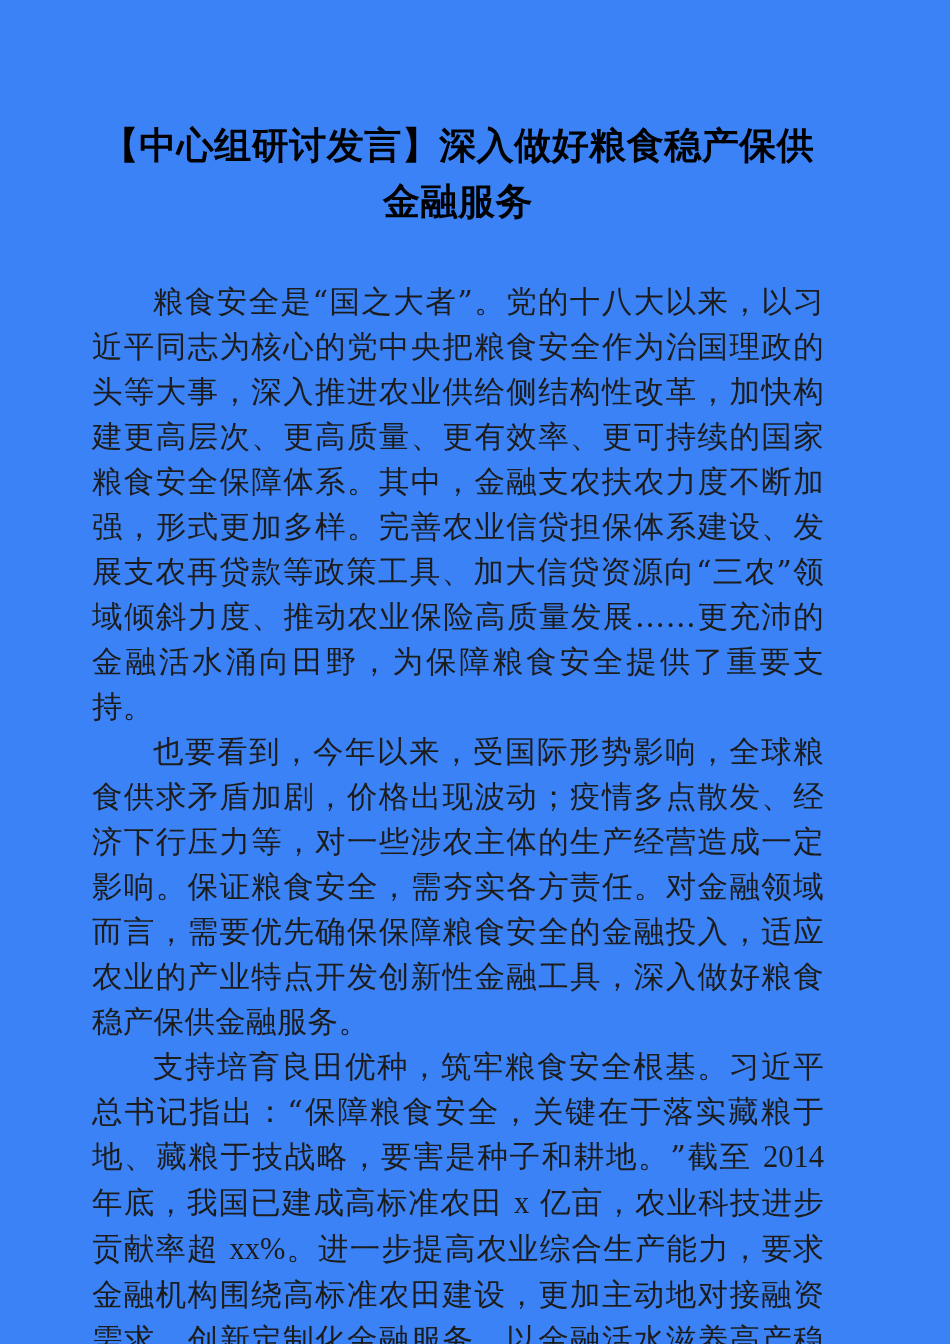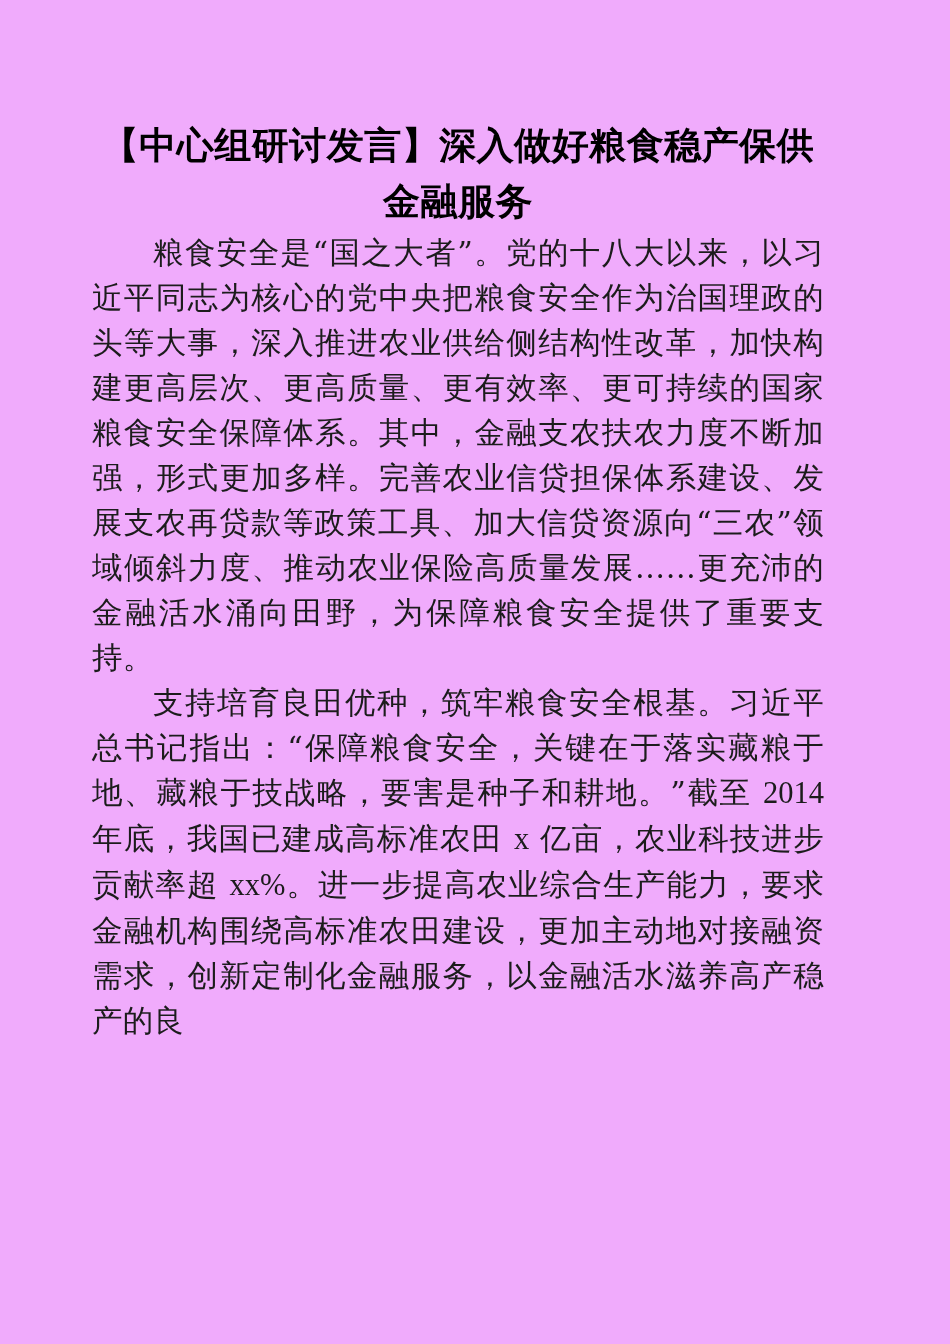--- a/index.html
+++ b/index.html
@@ -4,21 +4,21 @@
 <style>
   html, body {
     margin: 0;
     padding: 0;
     background: #ffffff;
   }
   .page {
     position: relative;
     width: 950px;
     height: 1344px;
-    background: #f0abfc;
+    background: #3b82f6;
     overflow: hidden;
     box-sizing: border-box;
   }
   .doc-body {
     position: absolute;
     left: 92px;
     top: 0;
     width: 732px;
   }
   .doc-title {
@@ -40,35 +40,37 @@
     text-align: justify;
     text-justify: inter-character;
     text-align-last: left;
     margin: 0;
     text-indent: 61px;
     word-break: break-all;
     letter-spacing: 0.3px;
     font-weight: 400;
   }
   .paragraph:first-of-type {
+    margin-top: 49px;
   }
   .latin {
     font-family: "Liberation Serif", "DejaVu Serif", serif;
     letter-spacing: 0;
   }
 </style>
 </head>
 <body>
 
 <div class="page">
   <div class="doc-body">
 
     <h1 class="doc-title">
       <span>【中心组研讨发言】深入做好粮食稳产保供金</span><span>融服务</span>
     </h1>
 
     <p class="paragraph">粮食安全是“国之大者”。党的十八大以来，以习近平同志为核心的党中央把粮食安全作为治国理政的头等大事，深入推进农业供给侧结构性改革，加快构建更高层次、更高质量、更有效率、更可持续的国家粮食安全保障体系。其中，金融支农扶农力度不断加强，形式更加多样。完善农业信贷担保体系建设、发展支农再贷款等政策工具、加大信贷资源向“三农”领域倾斜力度、推动农业保险高质量发展……更充沛的金融活水涌向田野，为保障粮食安全提供了重要支持。</p>
 
+    <p class="paragraph">也要看到，今年以来，受国际形势影响，全球粮食供求矛盾加剧，价格出现波动；疫情多点散发、经济下行压力等，对一些涉农主体的生产经营造成一定影响。保证粮食安全，需夯实各方责任。对金融领域而言，需要优先确保保障粮食安全的金融投入，适应农业的产业特点开发创新性金融工具，深入做好粮食稳产保供金融服务。</p>
 
     <p class="paragraph"><span>支持培育良田优种，筑牢粮食安全根基。习近平总书记指出：“保障粮食安全，关键在于落实藏粮于地、藏粮于技战略，要害是种子和耕地。”截至 </span><span class="latin">2014</span><span> 年底，我国已建成高标准农田 </span><span class="latin">x</span><span> 亿亩，农业科技进步贡献率超 </span><span class="latin">xx%</span><span>。进一步提高农业综合生产能力，要求金融机构围绕高标准农田建设，更加主动地对接融资需求，创新定制化金融服务，以金融活水滋养高产稳产的良</span></p>
 
   </div>
 </div>
 
 </body></html>

